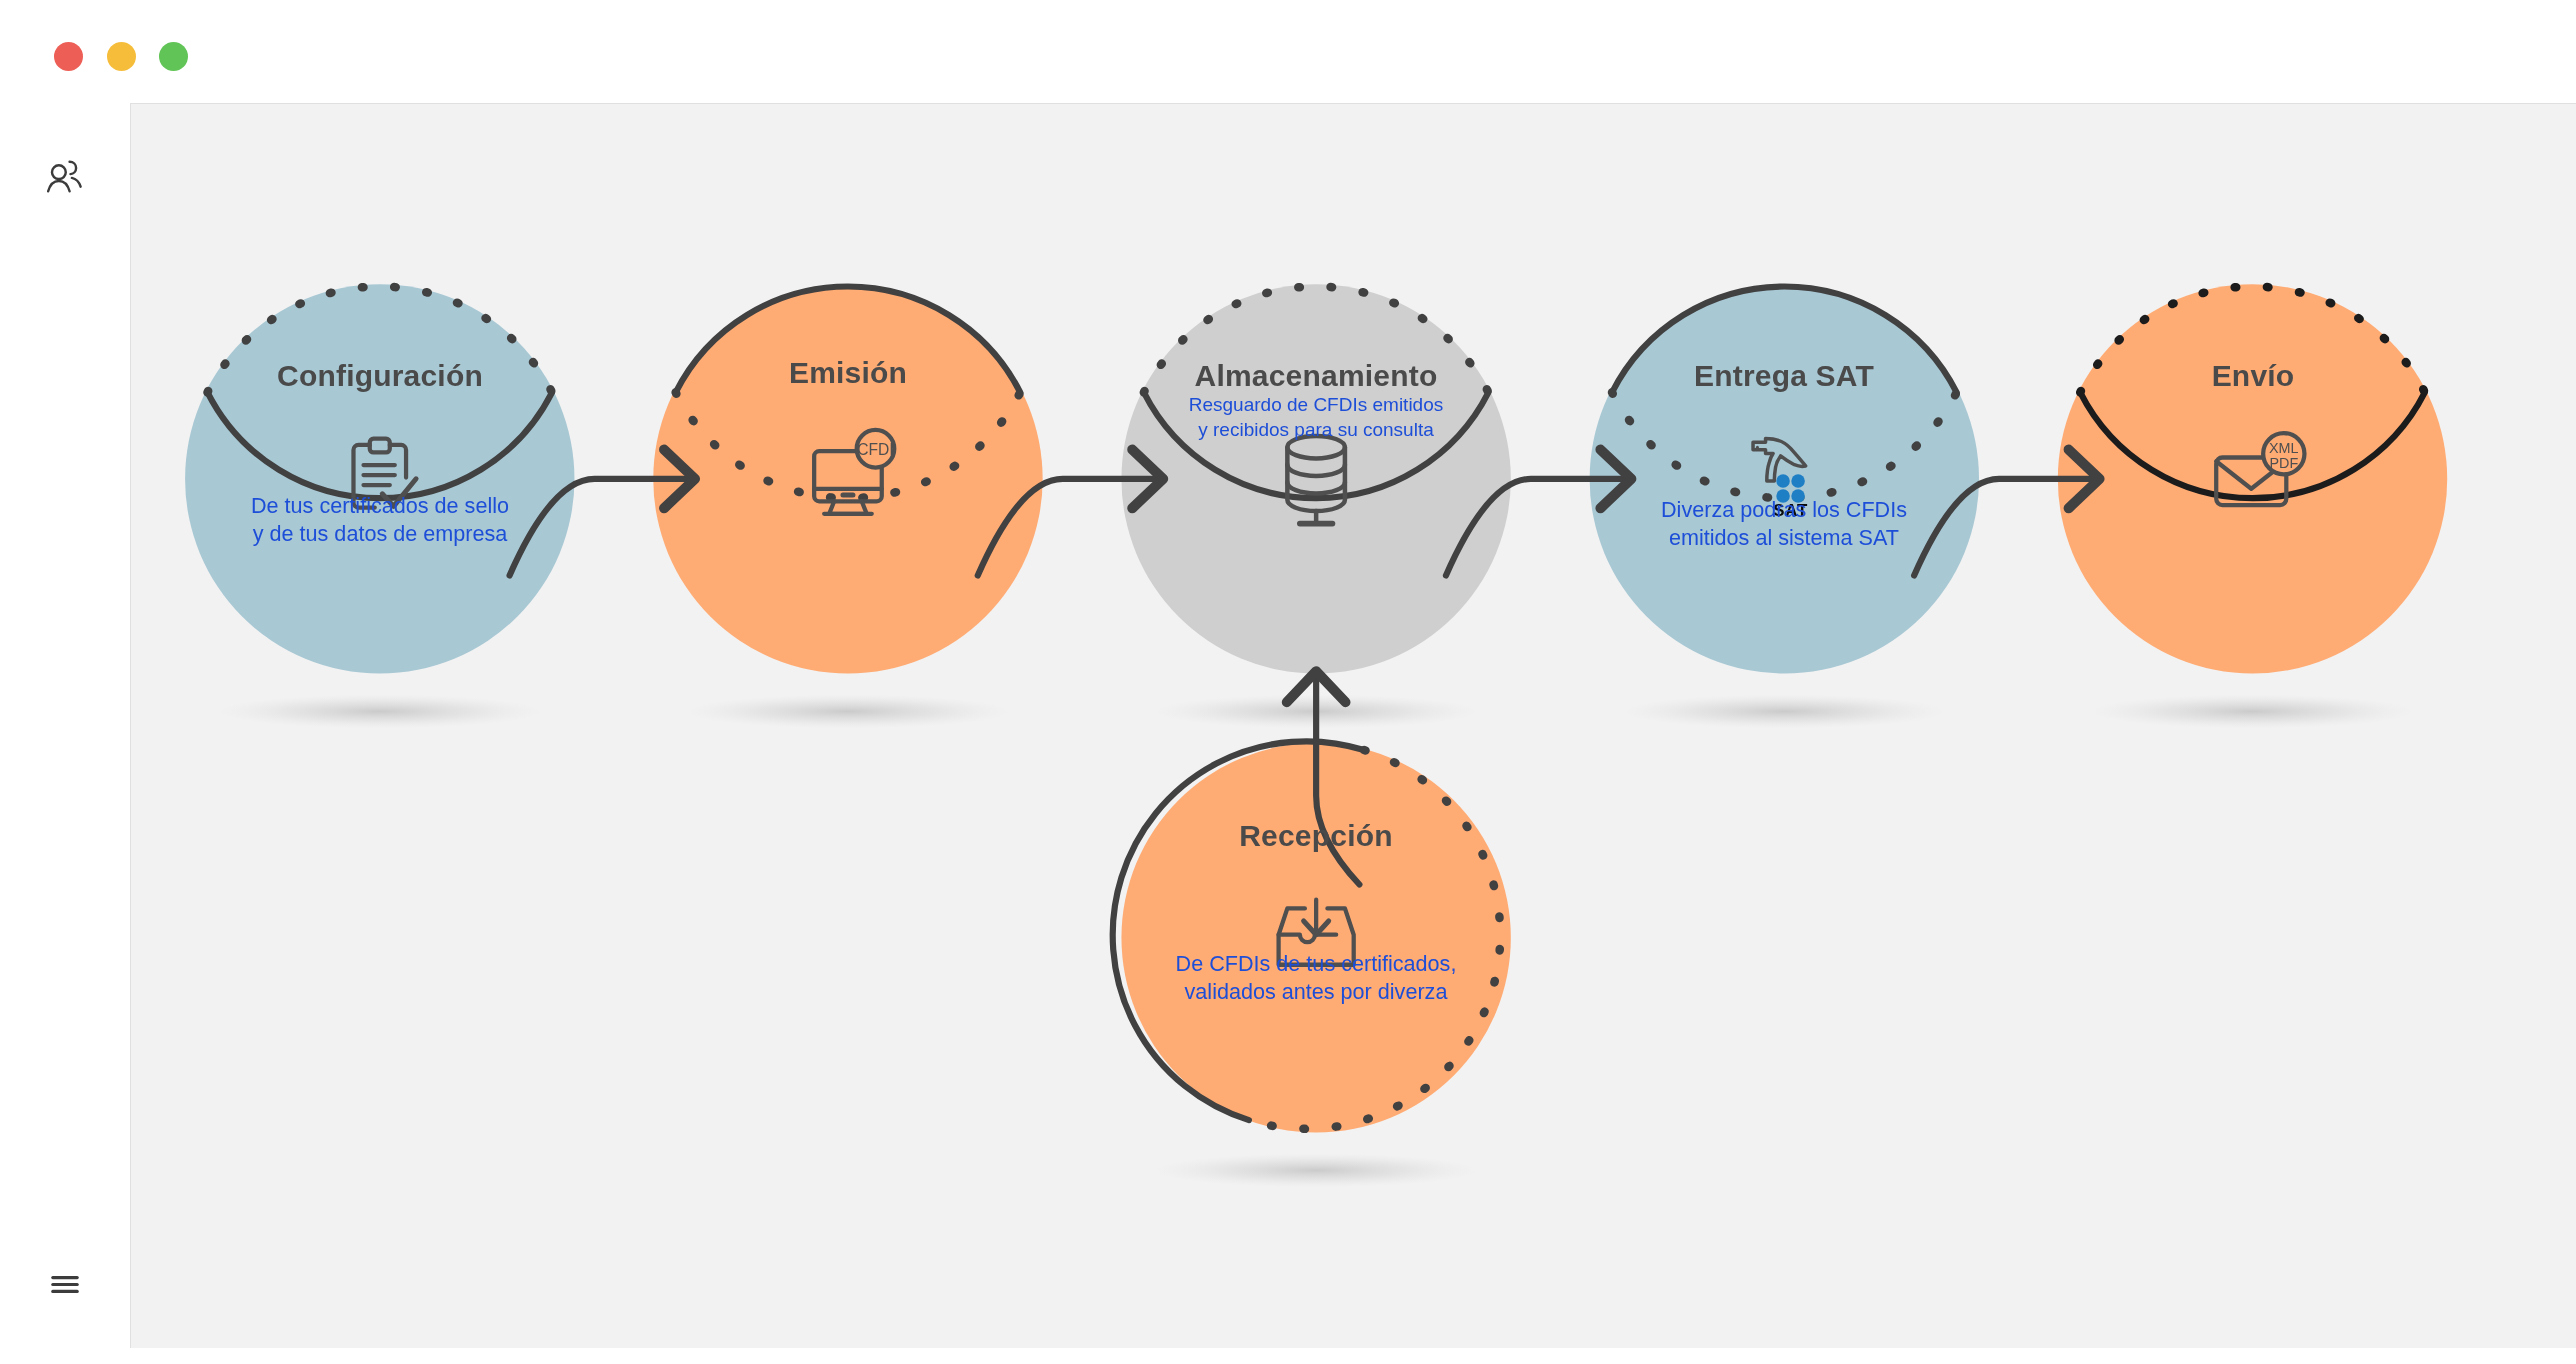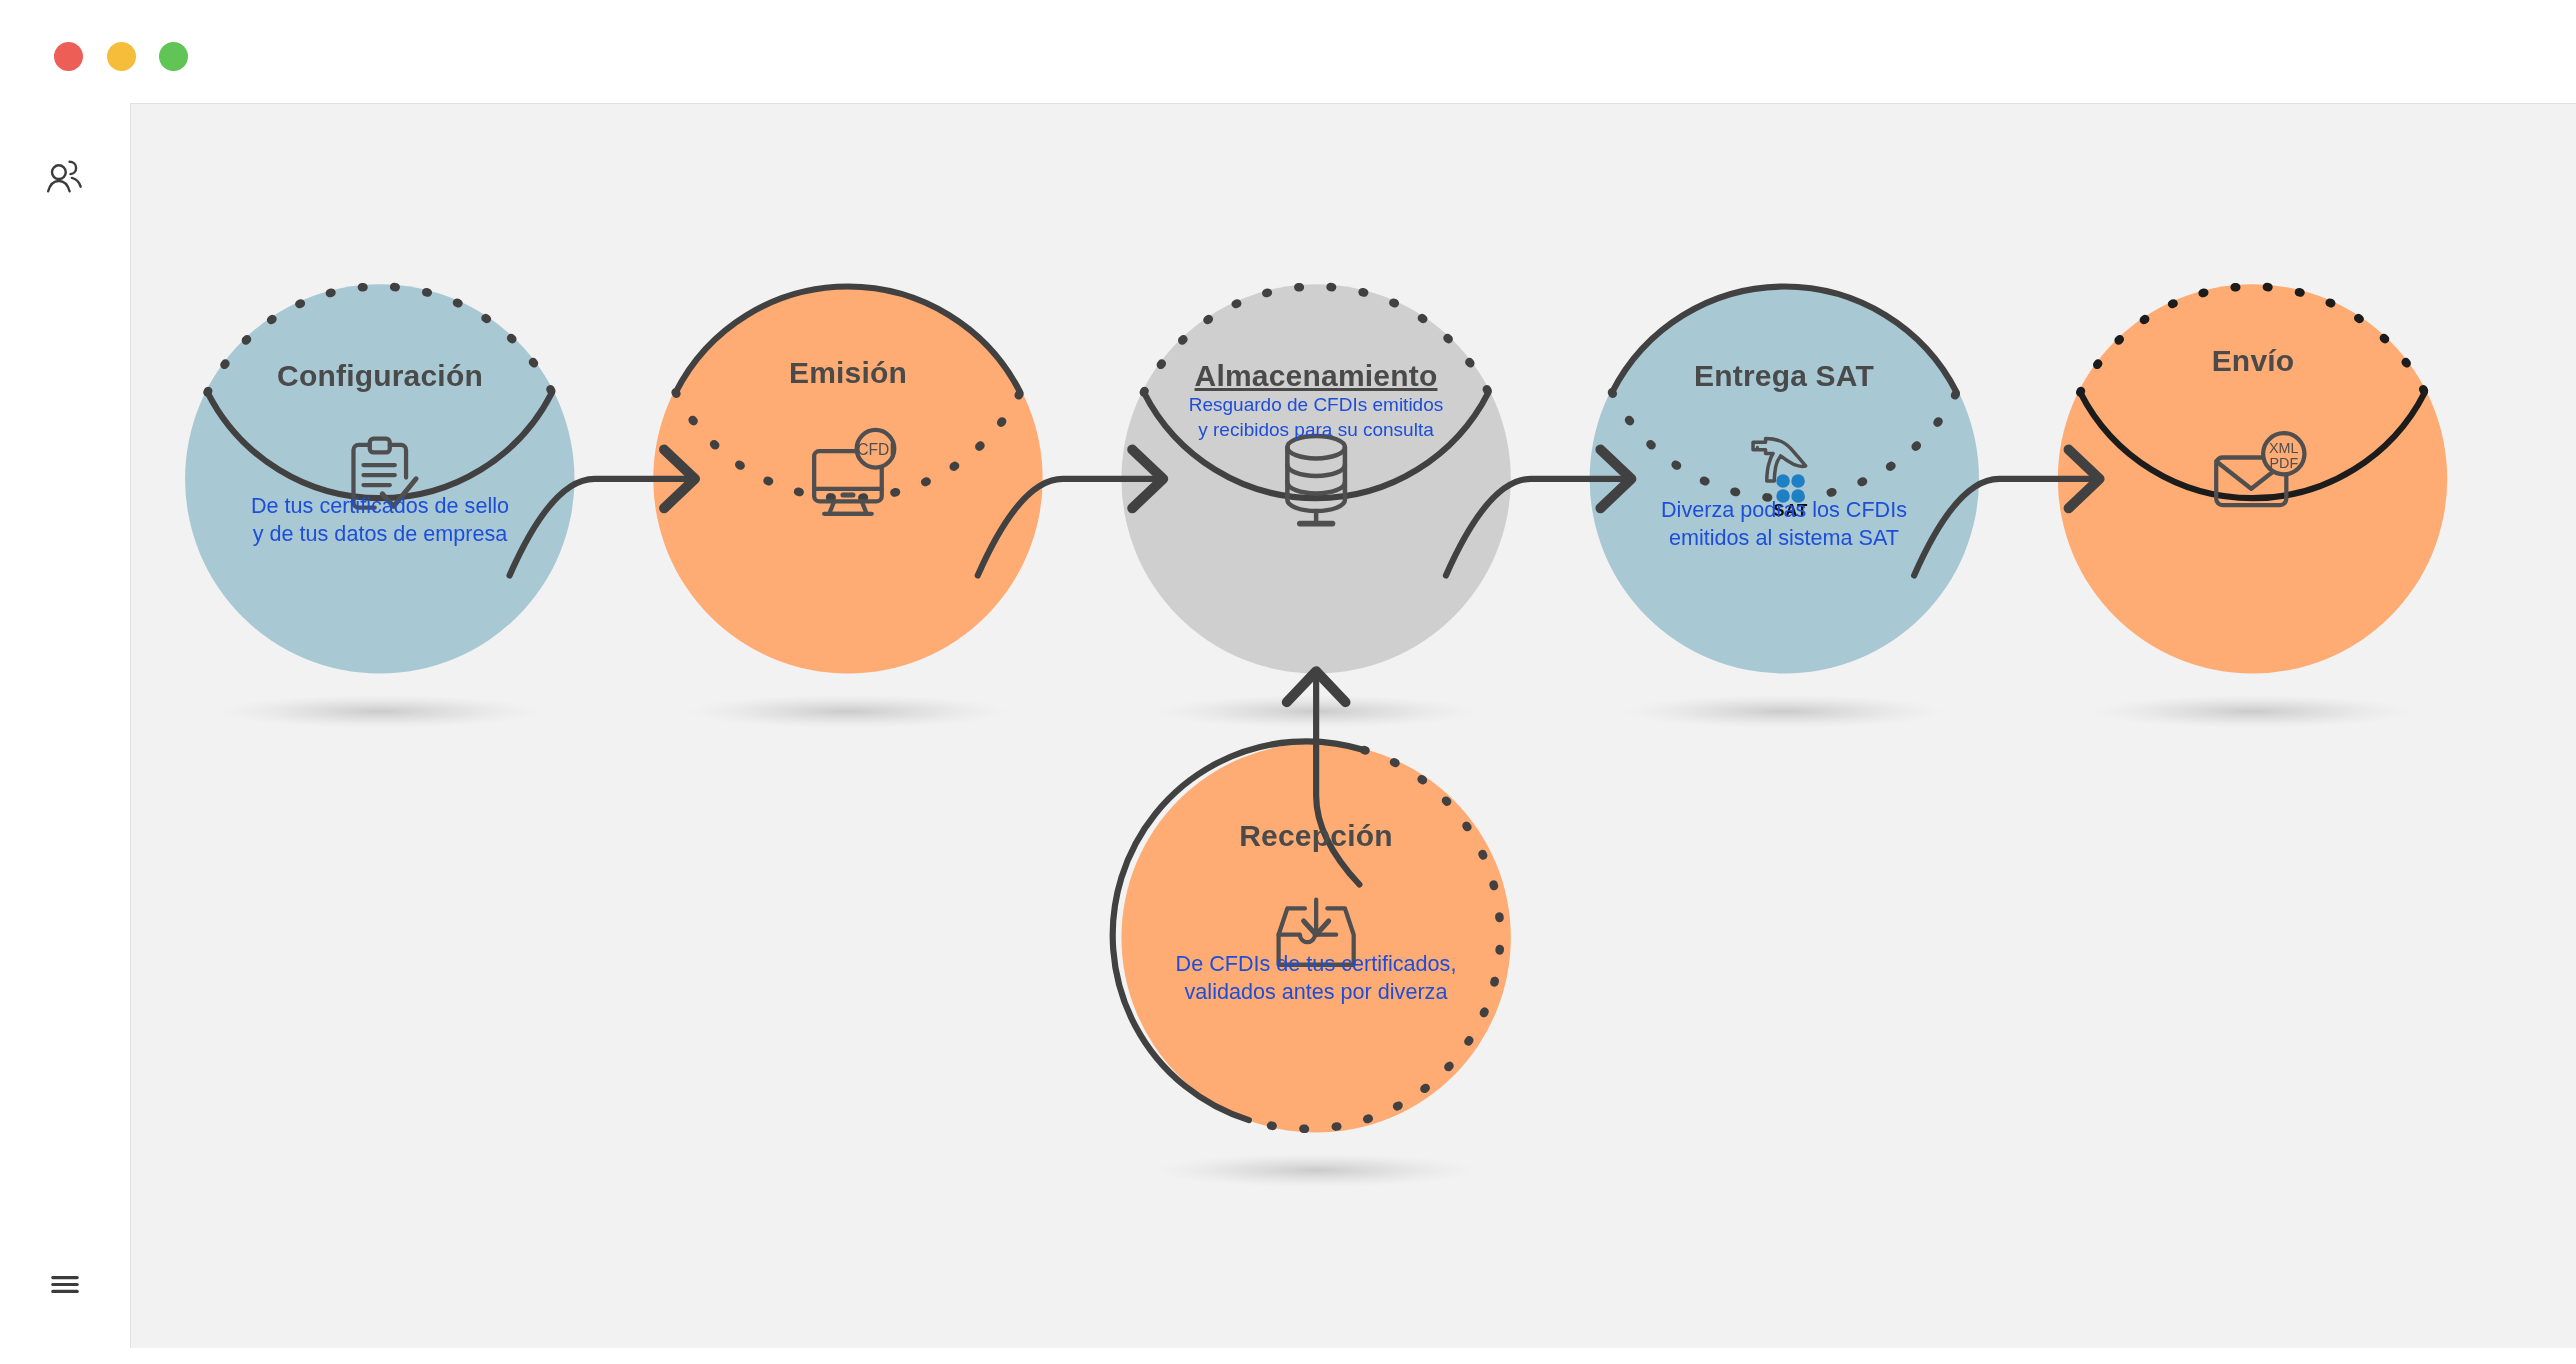--- a/index.html
+++ b/index.html
@@ -238,30 +238,30 @@
   <div class="node-text" style="left:56px;top:255px;width:386px;">
     <div class="node-title" style="font-size:30px;">Configuración</div>
     <div class="node-desc" style="font-size:21.6px;margin-top:99px;padding:0 60px;">De tus certificados de sello y de tus datos de empresa</div>
   </div>
 
   <div class="node-text" style="left:524px;top:252px;width:386px;">
     <div class="node-title" style="font-size:30px;">Emisión</div>
   </div>
 
   <div class="node-text" style="left:992px;top:255px;width:386px;">
-    <div class="node-title" style="font-size:30px;text-decoration:underline;">Almacenamiento</div>
+    <div class="node-title" style="font-size:30px;">Almacenamiento</div>
     <div class="node-desc" style="font-size:19px;padding:0 60px;">Resguardo de CFDIs emitidos y recibidos para su consulta</div>
   </div>
 
   <div class="node-text" style="left:1460px;top:255px;width:386px;">
     <div class="node-title" style="font-size:30px;">Entrega SAT</div>
     <div class="node-desc" style="font-size:21.6px;margin-top:103px;padding:0 51px;">Diverza podras los CFDIs emitidos al sistema SAT</div>
   </div>
 
-  <div class="node-text" style="left:1929px;top:240px;width:386px;">
+  <div class="node-text" style="left:1929px;top:255px;width:386px;">
     <div class="node-title" style="font-size:30px;">Envío</div>
   </div>
 
   <div class="node-text" style="left:992px;top:715px;width:386px;">
     <div class="node-title" style="font-size:30px;">Recepción</div>
     <div class="node-desc" style="font-size:21.6px;margin-top:97px;padding:0 43px;">De CFDIs de tus certificados, validados antes por diverza</div>
   </div>
 
 </div>
 

